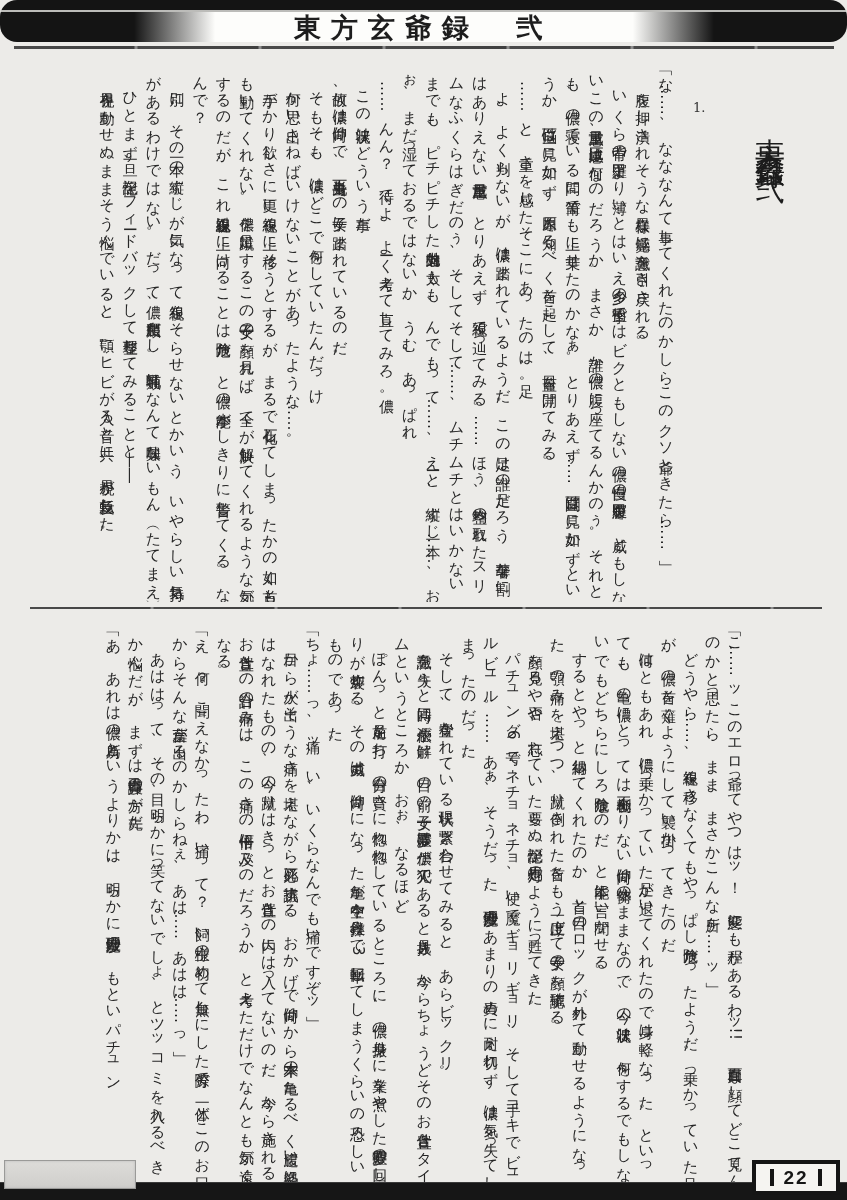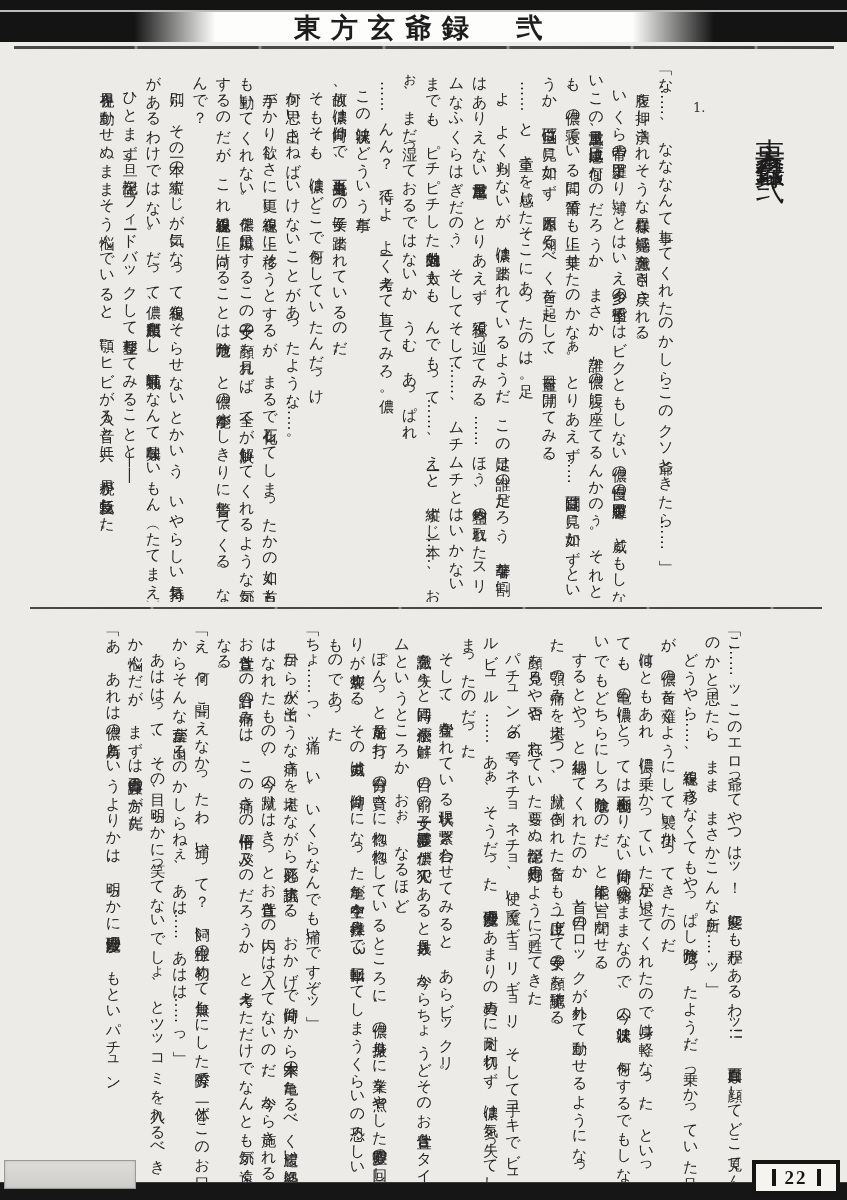--- a/index.html
+++ b/index.html
@@ -3,21 +3,21 @@
 <meta charset="utf-8">
 <style>
   html,body{margin:0;padding:0;background:#777;}
   .page{
     position:relative;width:847px;height:1200px;overflow:hidden;
     background:linear-gradient(90deg,#e2e1de 0,#edecе9 2.5%,#eeede a 50%,#edece9 96%,#e4e3e0 100%);
     background-color:#ECEBE8;
     font-family:"DejaVu Sans",sans-serif;color:#2b2b2b;
   }
   
-  .header-bar{position:absolute;left:0;top:0;width:847px;height:42px;background:#141414;}
+  .header-bar{position:absolute;left:0;top:0;width:847px;height:42px;background:#141414;border-radius:17px;}
   .header-hairline{position:absolute;left:0;top:10px;width:847px;height:2px;background:#d9d9d6;opacity:.85;}
   .header-glow{
     position:absolute;left:50%;top:12px;transform:translateX(-50%);
     height:30px;min-width:470px;display:flex;align-items:center;justify-content:center;
     background:linear-gradient(90deg,rgba(255,255,255,0) 0%,#fdfdfb 14%,#fdfdfb 86%,rgba(255,255,255,0) 100%);
     padding:0 55px;
   }
   .header-title{
     font-family:"DejaVu Serif","Liberation Serif",serif;font-weight:bold;
     font-size:27px;letter-spacing:10px;color:#1d1d1d;white-space:nowrap;line-height:1;
@@ -56,21 +56,21 @@
     background:linear-gradient(180deg,#dddcd9,#cfcecb);border:1px solid #9a9a98;
     box-shadow:inset 0 0 3px #bbb;
   }
   .page-number-box{
     position:absolute;right:7px;bottom:5px;width:88px;height:35px;
     background:#f5f4f1;border:4px solid #151515;
     display:flex;align-items:center;justify-content:center;gap:9px;box-sizing:border-box;
   }
   .page-number-box .bar{width:4px;height:17px;background:#151515;}
   .page-num{
-    font-family:Liberation Serif, serif;font-weight:bold;
+    font-family:Liberation Sans, sans-serif;font-weight:bold;
     font-size:19px;color:#161616;letter-spacing:2px;line-height:1;
   }
 </style>
 </head>
 <body>
 
 <div class="page">
 
   <div class="header-bar">
     <div class="header-hairline"></div>

